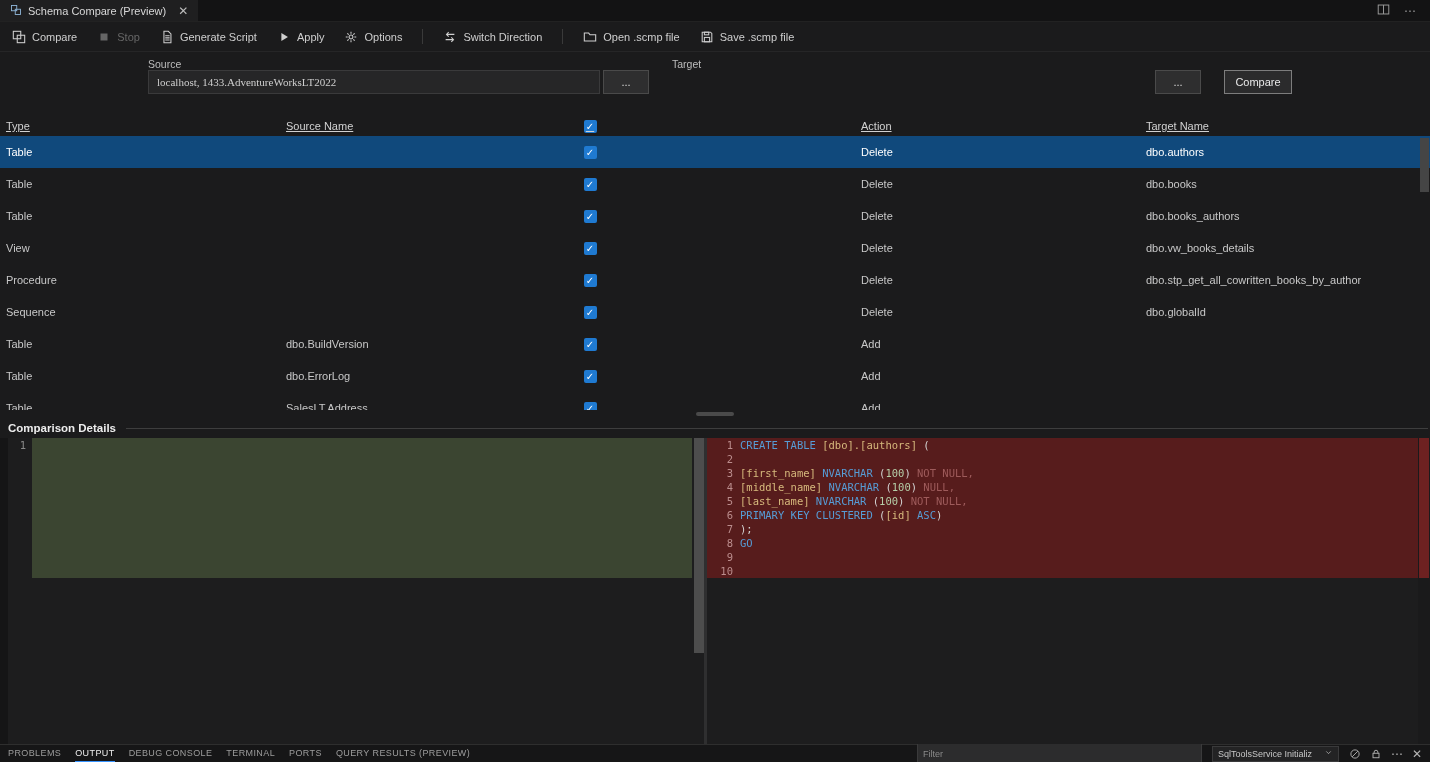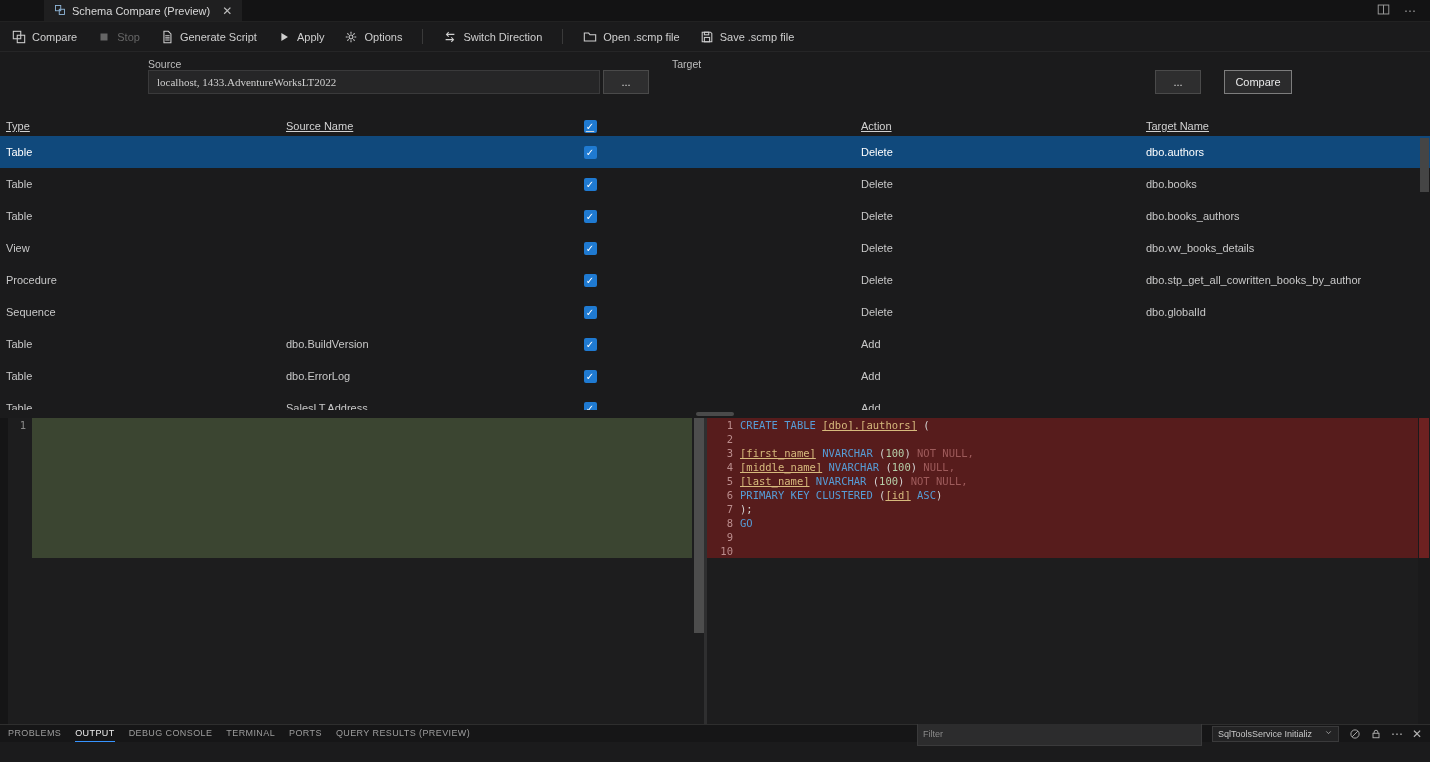--- a/index.html
+++ b/index.html
@@ -1,21 +1,21 @@
 <!DOCTYPE html>
 <html style="--accent: #1f7ad1; --sel-row: #10497c; --removed-bg: #571c1c; --added-bg: #3b4531; --underline: #3794ff;"><head>
 <meta charset="utf-8">
 <style>
   html,body{margin:0;padding:0;background:#0e0e0e;}
   #app{width:1430px;height:762px;background:#1b1b1c;position:relative;overflow:hidden;
        font-family:"Liberation Sans",sans-serif;color:#cccccc;}
 
   
   .tabbar{height:22px;background:#131314;display:flex;align-items:stretch;border-bottom:1px solid #222;box-sizing:border-box;}
-  .tab{display:flex;align-items:center;gap:6px;padding:0 10px;background:#1f1f20;font-size:11px;color:#d8d8d8;cursor:pointer;margin-left:44px;}
+  .tab{display:flex;align-items:center;gap:6px;padding:0 10px;background:#1f1f20;font-size:11px;color:#d8d8d8;cursor:pointer;}
   .tab .tab-icon svg{width:12px;height:12px;color:#8fb6d8;}
   .tab-close{font-size:10px;color:#bdbdbd;margin-left:6px;}
   .tabbar-actions{margin-left:auto;display:flex;align-items:center;gap:14px;padding-right:14px;color:#9a9a9a;}
   .tabbar-actions svg{width:13px;height:13px;}
   .glyph-icon{font-size:12px;line-height:1;cursor:pointer;}
 
   
   .toolbar{height:30px;display:flex;align-items:center;gap:20px;padding-left:12px;background:#1b1b1c;
            border-bottom:1px solid #262627;font-size:11px;color:#cfcfcf;box-sizing:border-box;}
   .tb-item{display:flex;align-items:center;gap:6px;cursor:pointer;}
@@ -58,21 +58,21 @@
   .left-gutter-num{position:absolute;left:0;top:0;width:18px;text-align:right;color:#8a8a8a;
                    font-family:"DejaVu Sans Mono",monospace;font-size:10.5px;line-height:14px;}
   .pane-left-scroll{position:absolute;right:0;top:0;width:10px;height:215px;background:#4d4d4d;}
   .pane-divider{width:3px;background:#2f2f30;}
   .pane-right{flex:1;position:relative;background:#1d1d1e;font-family:"DejaVu Sans Mono",monospace;font-size:10.5px;}
   .code-line{display:flex;height:14px;line-height:14px;margin-right:12px;}
   .code-line.removed{background:var(--removed-bg,#571c1c);}
   .code-line .num{width:26px;text-align:right;padding-right:7px;color:#bb8d8d;flex:none;}
   .code-line .txt{white-space:pre;}
   .tok-kw{color:#569cd6;}
-  .tok-id{color:#d7ba7d;text-decoration:underline;}
+  .tok-id{color:#d7ba7d;}
   .tok-num{color:#b5cea8;}
   .tok-plain{color:#d4d4d4;}
   .tok-faded{color:#9e5b5b;}
   .overview{position:absolute;right:0;top:0;bottom:0;width:12px;background:#1a1a1b;}
   .overview .seg{position:absolute;top:0;left:1px;right:1px;height:140px;background:#6e2121;}
 
   
   .panel-bar{height:18px;border-top:1px solid #2e2e2e;display:flex;align-items:center;background:#161617;
              font-size:9px;color:#9d9d9d;padding:0 8px;gap:14px;box-sizing:border-box;}
   .panel-tab{letter-spacing:0.4px;cursor:pointer;height:100%;display:flex;align-items:center;
@@ -280,20 +280,23 @@
           <div class="cell"></div>
         </div>
         <div class="grid-scrollbar"></div>
     </div>
   </div>
 
   <div class="splitter">
       <div class="grip"></div>
     </div>
 
+  <div class="details-header">
+    <span>Comparison Details</span>
+  </div>
 
   <div class="diff">
     <div class="pane-left">
       <div class="green-block"></div>
       <div class="left-gutter-num">1</div>
       <div class="pane-left-scroll"></div>
     </div>
     <div class="pane-divider"></div>
     <div class="pane-right" id="code-right">
       <div class="code-line removed">

